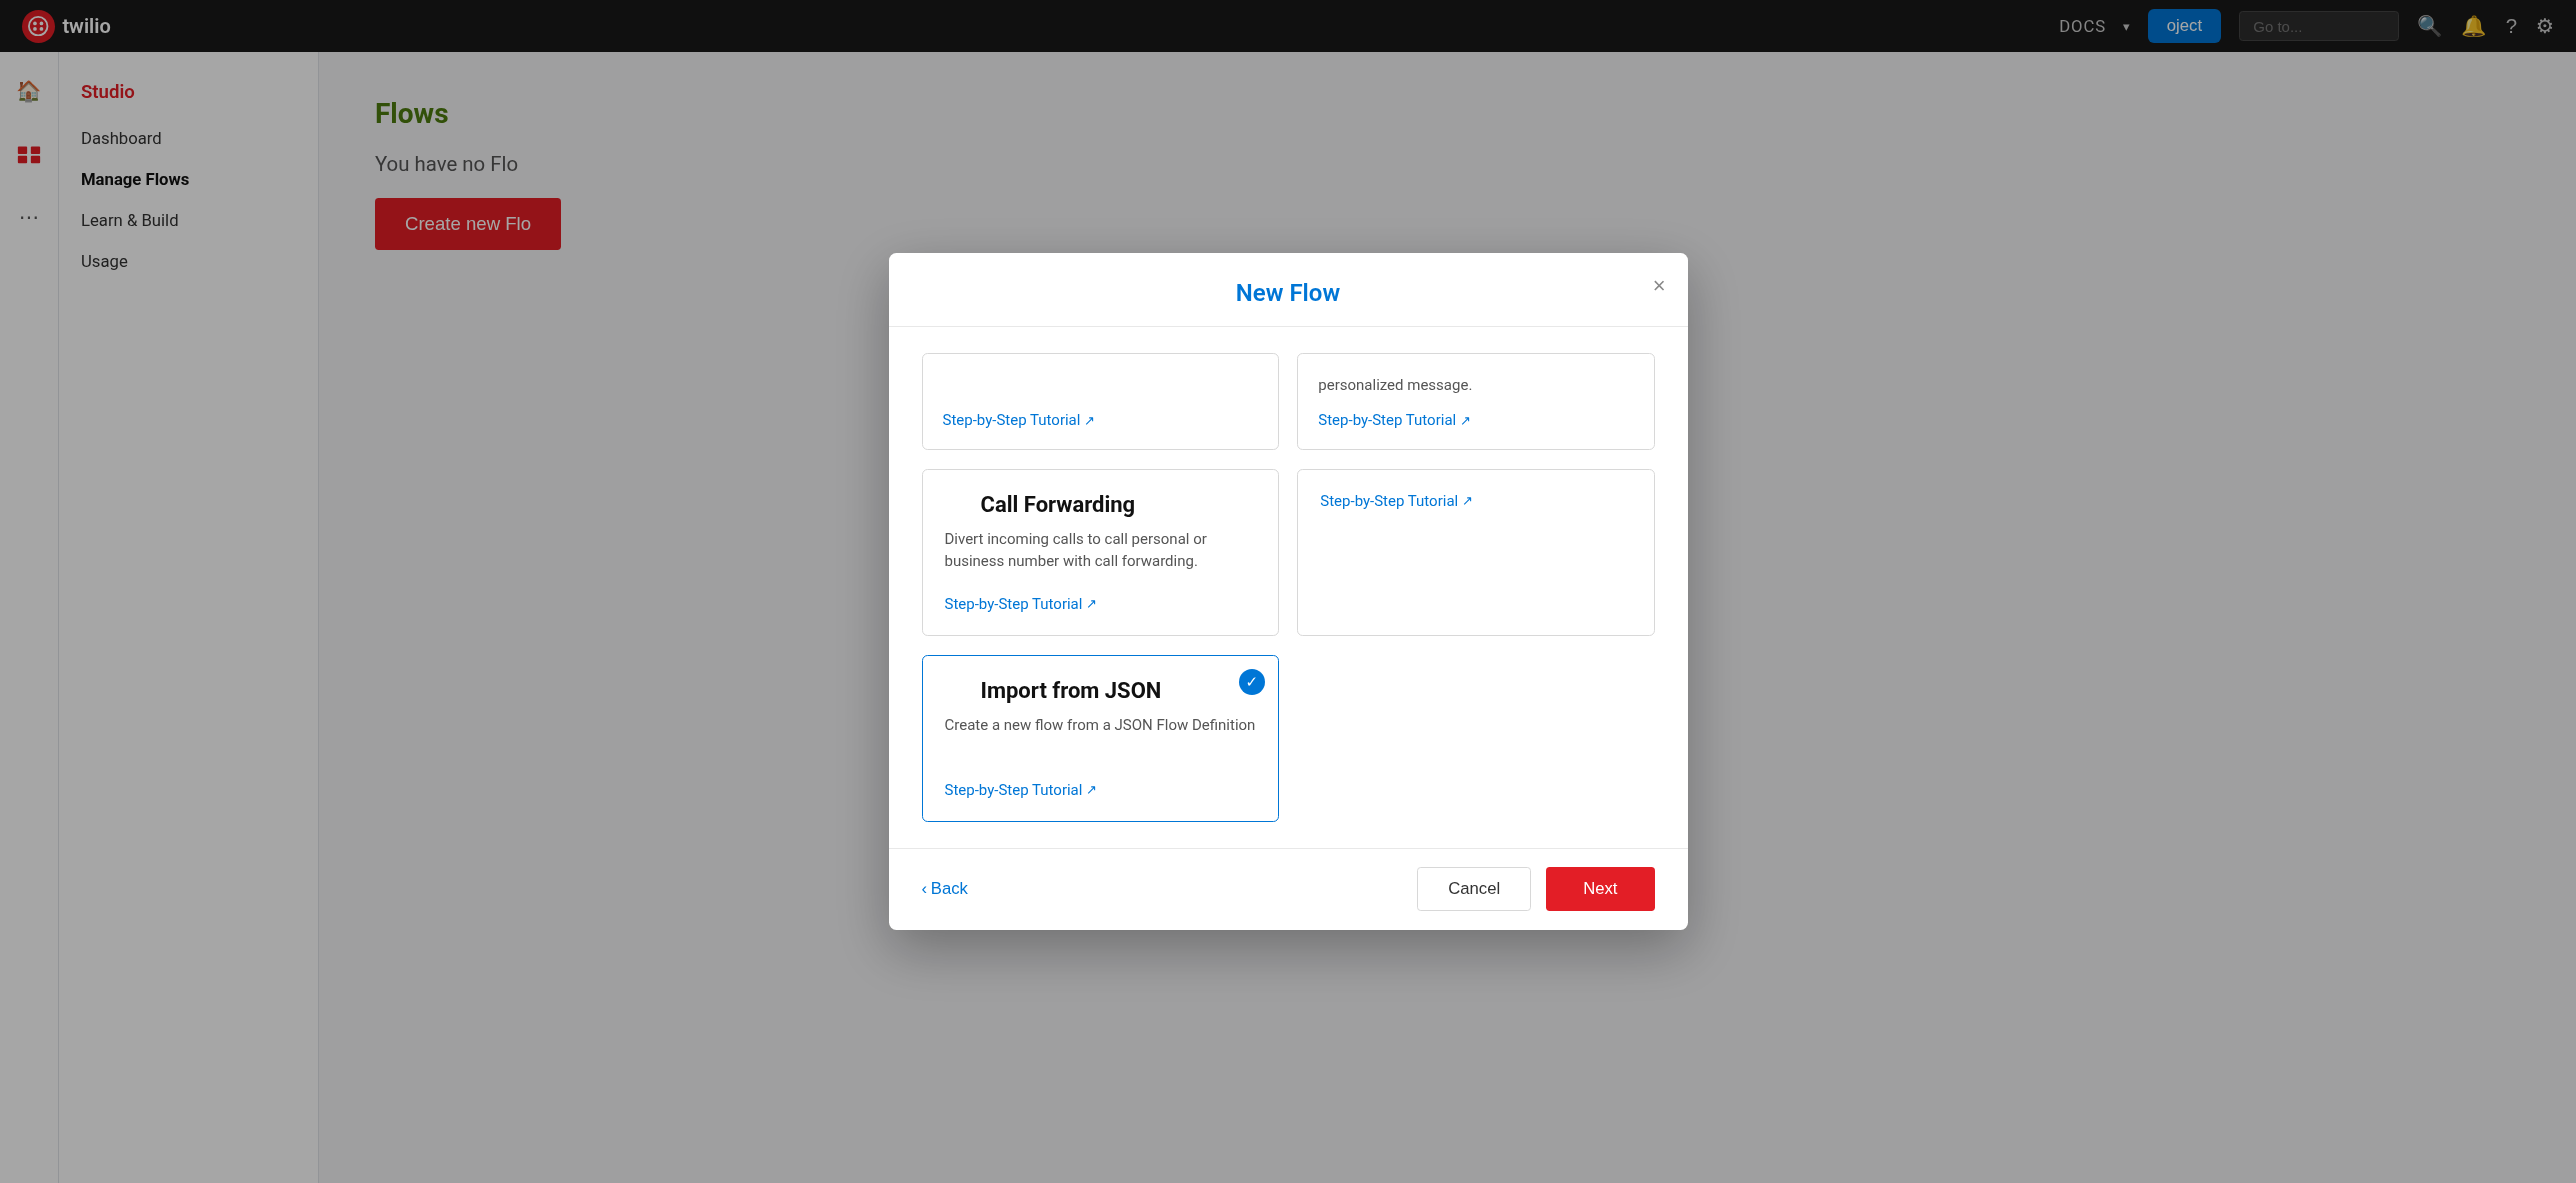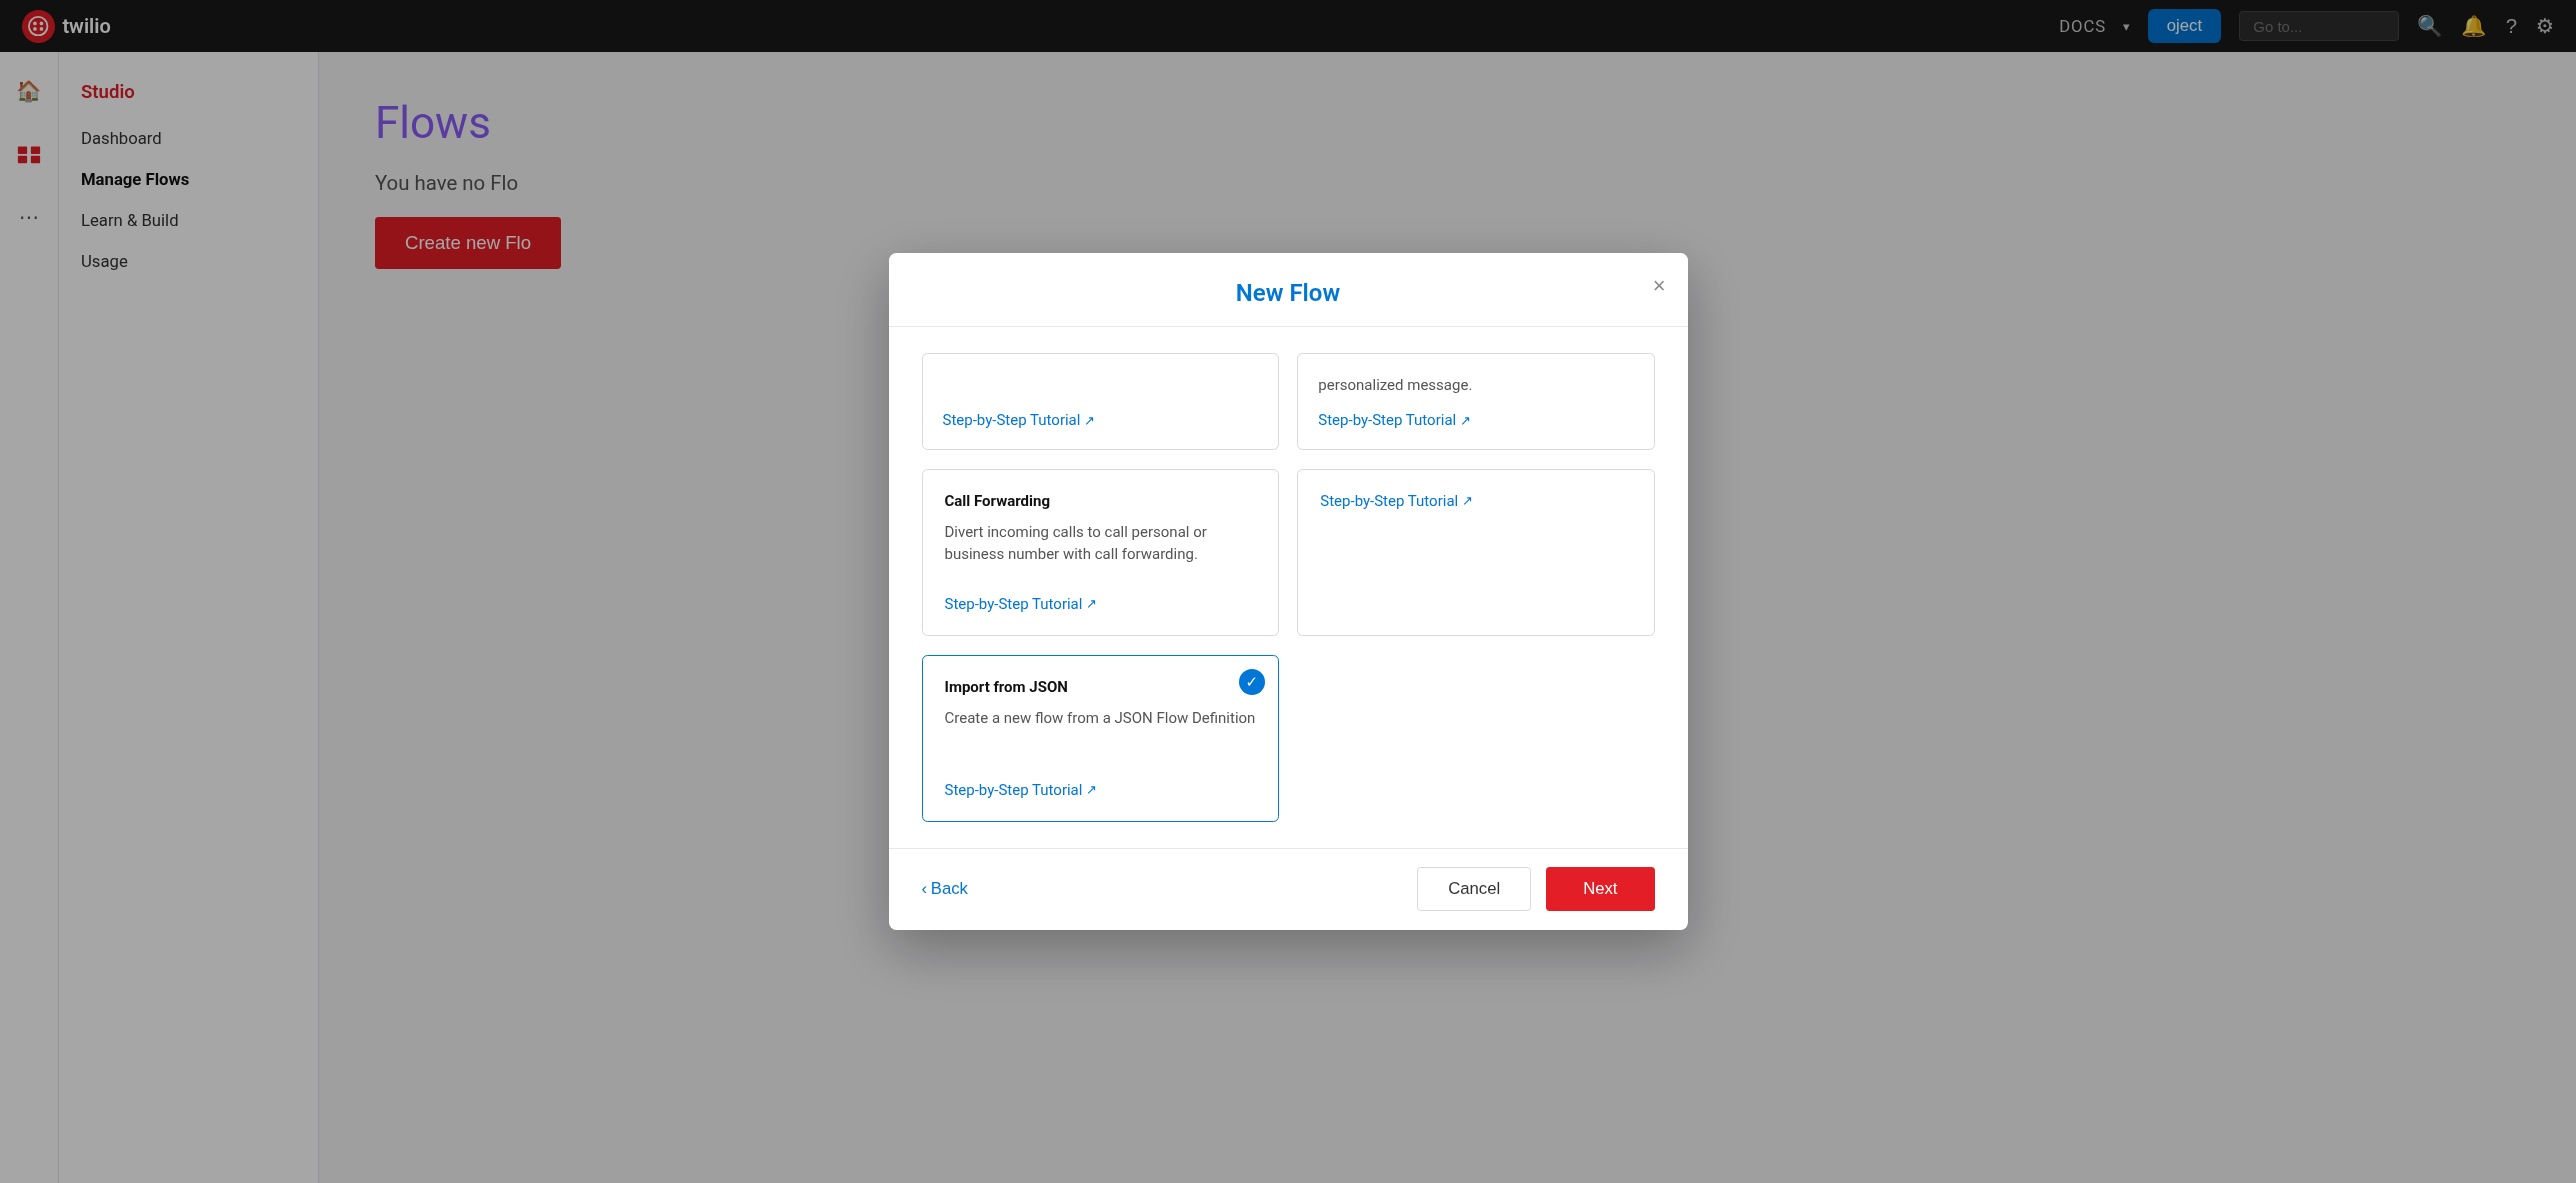--- a/index.html
+++ b/index.html
@@ -141,23 +141,23 @@
       color: #111;
     }
 
     
     .main-content {
       flex: 1;
       padding: 45px 56px;
       position: relative;
     }
     .page-title {
-      font-size: 44px;
-      font-weight: 400;
-      color: #8b5cf6;
+      font-size: 28px;
+      font-weight: 700;
+      color: #4d7c0f;
       margin-bottom: 22px;
     }
     .no-flows-text {
       font-size: 20.4px;
       color: #555;
       margin-bottom: 22px;
     }
     .create-btn {
       background: #e31e26;
       color: #fff;
@@ -231,24 +231,25 @@
       min-height: 167px;
       display: flex;
       flex-direction: column;
       justify-content: space-between;
     }
     .card.selected {
       border: 1.9px solid #0076d6;
     }
     .card-top { }
     .card-title {
-      font-size: 15px;
+      font-size: 22px;
       font-weight: 700;
       color: #111;
       margin-bottom: 11px;
+      margin-left: 36px;
     }
     .card-desc {
       font-size: 15px;
       color: #555;
       line-height: 1.5;
       margin-bottom: 15px;
     }
     .card-link {
       color: #0076d6;
       font-size: 15px;

